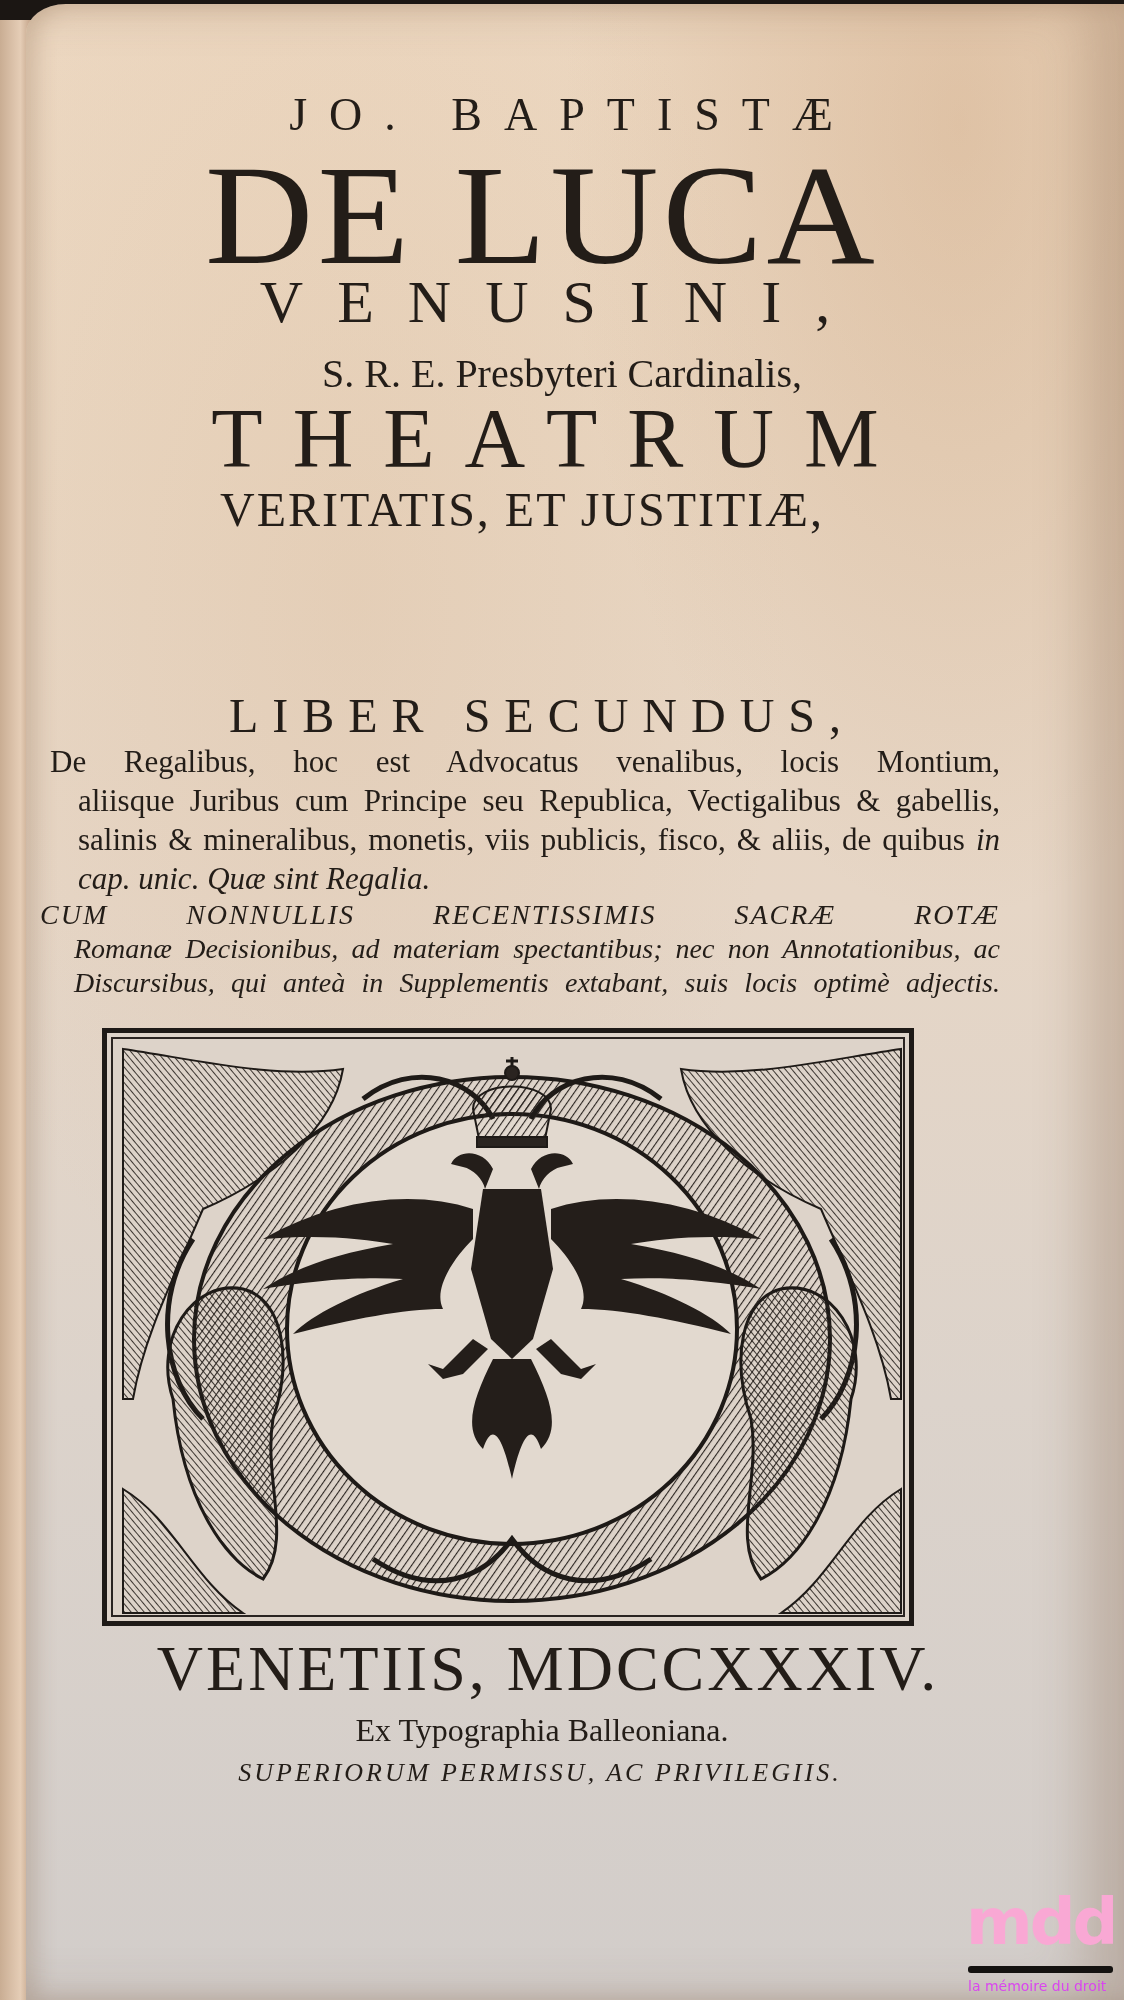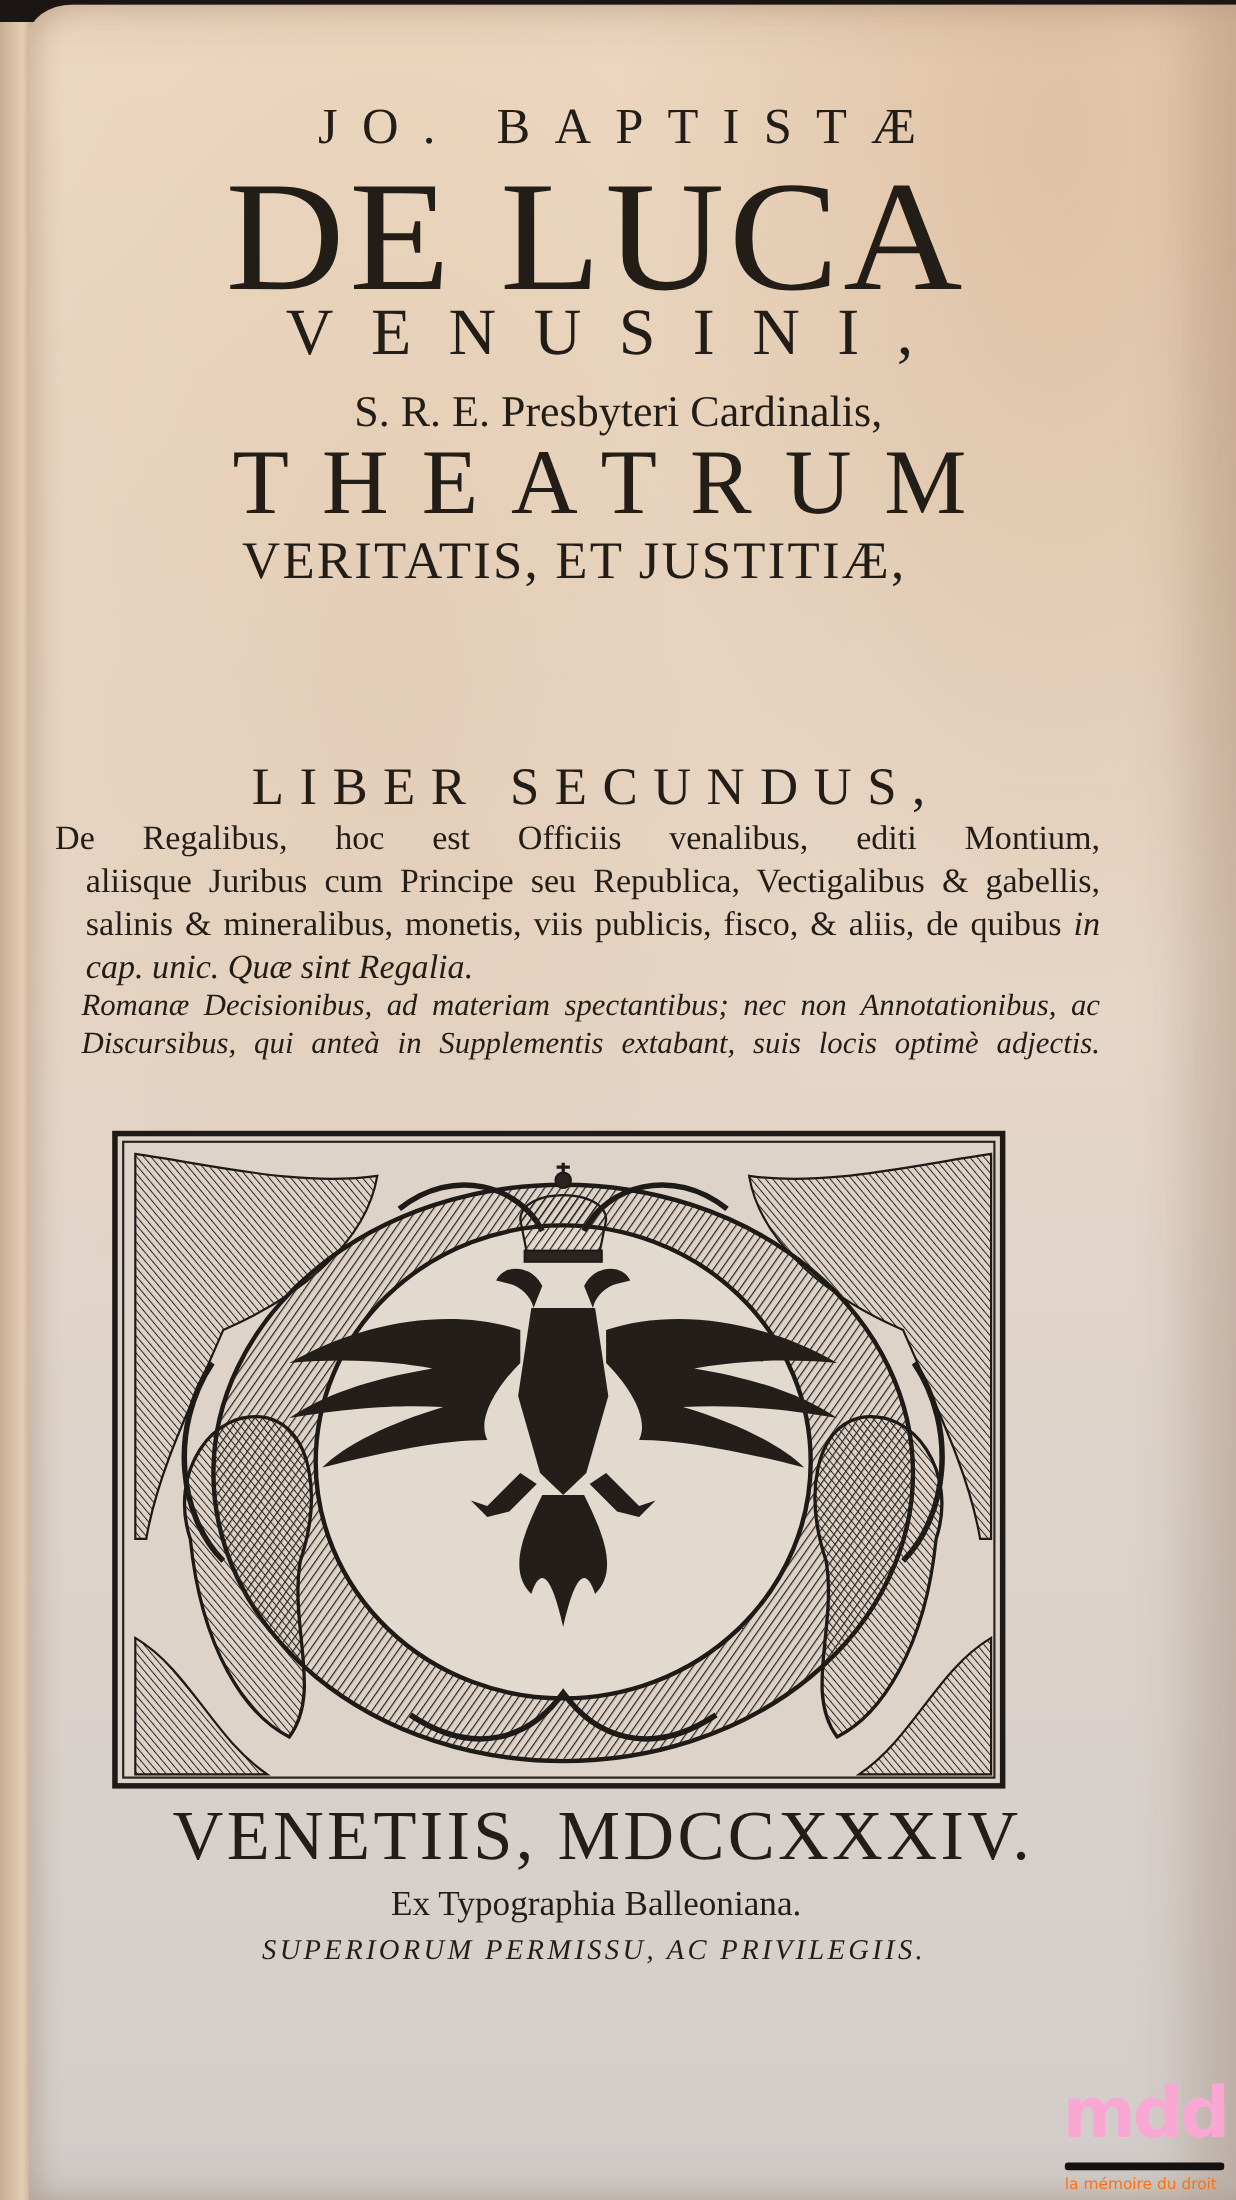--- a/index.html
+++ b/index.html
@@ -52,46 +52,47 @@
       position: absolute; left: 4px; top: 4px; right: 4px; bottom: 4px;
       border: 2px solid #2a2421;
       overflow: hidden;
     }
     #l11 { top: 1632px; font-size: 64px; letter-spacing: 3px; left: -14px; }
     #l12 { top: 1712px; font-size: 32px; left: -20px; }
     #l13 { top: 1758px; font-size: 26px; font-style: italic; letter-spacing: 3px; left: -22px; }
     .logo { position: absolute; left: 966px; top: 1890px; width: 160px; height: 110px; }
     .logo-text-main { position: absolute; left: 0; top: 0; font-family: "DejaVu Sans", sans-serif; font-weight: bold; font-size: 64px; color: #f9a8d4; letter-spacing: -3px; line-height: 64px; }
     .logo-bar { position: absolute; left: 2px; top: 76px; width: 145px; height: 7px; background: #141210; border-radius: 3px; }
-    .logo-sub { position: absolute; left: 2px; top: 88px; font-family: "DejaVu Sans", sans-serif; font-size: 14px; color: #f97316; white-space: nowrap; }
+    .logo-sub { position: absolute; left: 2px; top: 88px; font-family: "DejaVu Sans", sans-serif; font-size: 14px; color: #d946ef; white-space: nowrap; }
   </style>
 </head>
 <body>
 
 <div class="left-page"></div>
 <div class="page"></div>
 
 <div class="line caps" id="l1">JO. BAPTISTÆ</div>
 <div class="line" id="l2">DE LUCA</div>
 <div class="line" id="l3">VENUSINI,</div>
 <div class="line" id="l4">S. R. E. Presbyteri Cardinalis,</div>
 <div class="line" id="l5">THEATRUM</div>
 <div class="line" id="l6">VERITATIS, ET JUSTITIÆ,</div>
 
 <div class="para" id="l7">
 </div>
 
 <div class="line" id="l8">LIBER SECUNDUS,</div>
 
 <div class="para" id="l9">
-  <span class="first">De Regalibus, hoc est Officiis venalibus, editi Montium,</span>
+  <span class="first">De Regalibus, hoc est Advocatus venalibus, locis Montium,</span>
   <span class="rest"><span>aliisque Juribus cum Principe seu Republica, Vectigalibus &amp; gabellis, salinis &amp; mineralibus, monetis, viis publicis, fisco, &amp; aliis, de quibus</span> <i>in cap. unic. Quæ sint Regalia.</i></span>
 </div>
 
 <div class="para" id="l10">
+  <span class="first">CUM NONNULLIS RECENTISSIMIS SACRÆ ROTÆ</span>
   <span class="rest">Romanæ Decisionibus, ad materiam spectantibus; nec non Annotationibus, ac Discursibus, qui anteà in Supplementis extabant, suis locis optimè adjectis.</span>
 </div>
 
 <div class="vignette">
   <div class="vignette-inner">
     <svg width="798" height="584" viewBox="0 0 798 584">
       <defs>
         <pattern id="hatch" width="6" height="6" patternUnits="userSpaceOnUse" patternTransform="rotate(35)">
           <line x1="0" y1="0" x2="0" y2="6" stroke="#2a2420" stroke-width="2.2"></line>
         </pattern>

